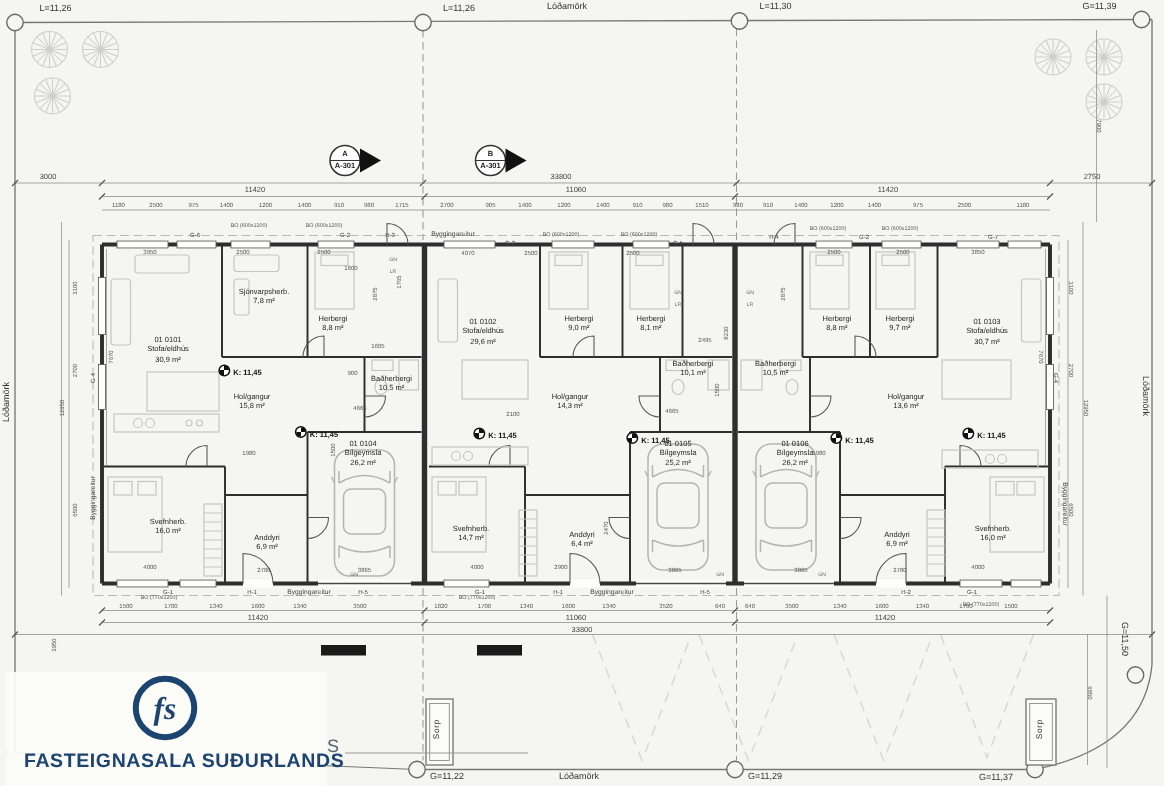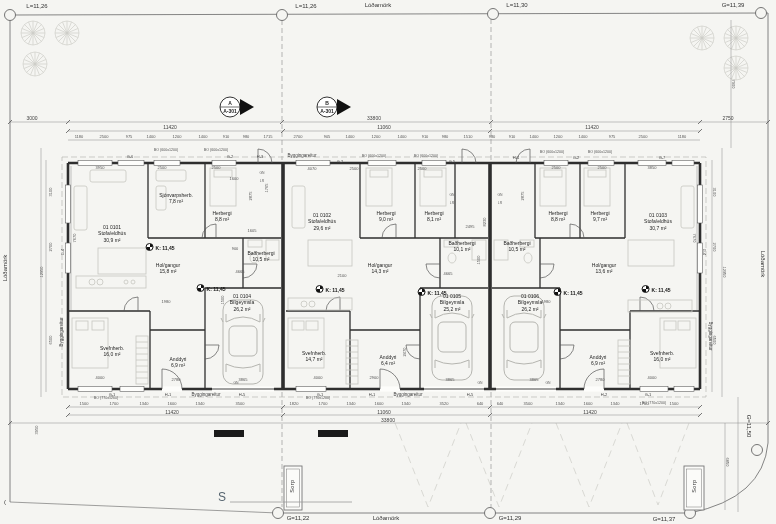--- a/index.html
+++ b/index.html
@@ -480,14 +480,21 @@
       <div class="lbl c-tiny" style="left: 452px; top: 193px;">GN</div>
       <div class="lbl c-tiny" style="left: 452px; top: 201px;">LR</div>
       <div class="lbl c-tiny" style="left: 500px; top: 193px;">GN</div>
       <div class="lbl c-tiny" style="left: 500px; top: 201px;">LR</div>
       <div class="lbl c-tiny" style="left: 236px; top: 381px;">GN</div>
       <div class="lbl c-tiny" style="left: 480px; top: 381px;">GN</div>
       <div class="lbl c-tiny" style="left: 548px; top: 381px;">GN</div>
       <div class="lbl c-slabel" style="left: 222px; top: 490px;">S</div>
     </div>
 
+  <div class="logo-panel">
+    <svg class="logo-mark" width="48" height="48" viewBox="0 0 48 48">
+      <circle cx="24" cy="24" r="19.5" fill="none" stroke="#1c4471" stroke-width="4"></circle>
+      <text x="24" y="31" text-anchor="middle" font-family="Liberation Serif, serif" font-style="italic" font-weight="bold" font-size="21" fill="#1c4471">fs</text>
+    </svg>
+    <div class="logo-text">FASTEIGNASALA SUÐURLANDS</div>
+  </div>
 
 </div>
 
 </body></html>

